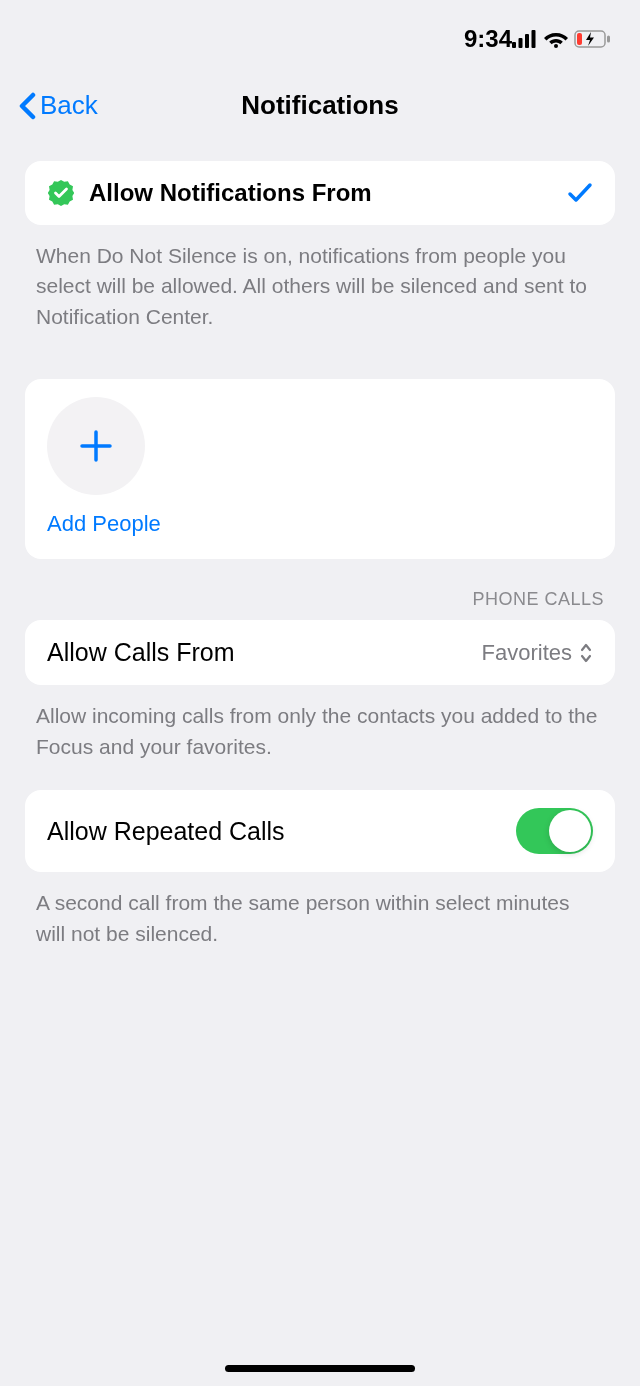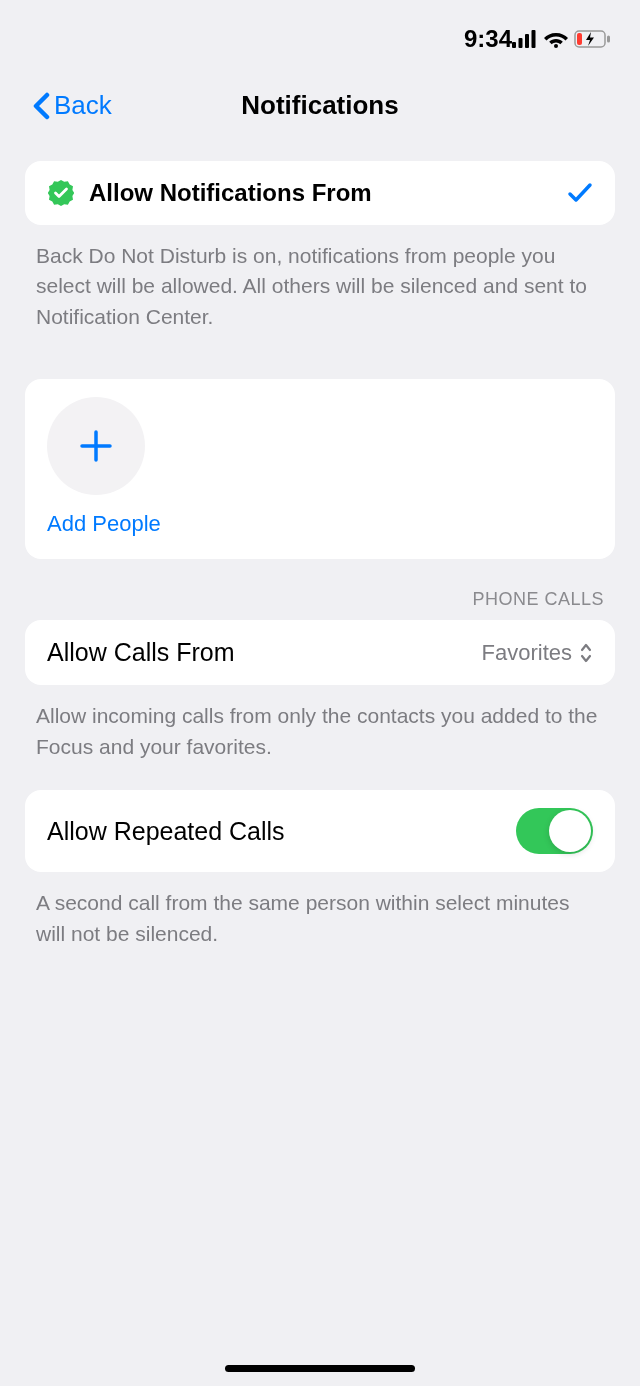--- a/index.html
+++ b/index.html
@@ -35,21 +35,21 @@
       position: relative;
     }
     .back-btn {
       display: flex;
       align-items: center;
       color: #007aff;
       font-size: 26px;
       gap: 4px;
       cursor: pointer;
       position: absolute;
-      left: 32px;
+      left: 18px;
     }
     .nav-title {
       font-size: 26px;
       font-weight: 700;
       flex: 1;
       text-align: center;
     }
     .section-group {
       background: #fff;
       margin: 0 25px;
@@ -186,21 +186,21 @@
       <path d="M14 1 L17.2 2.8 L20.9 2.2 L22.7 5.5 L26 7.3 L25.4 11 L27.2 14 L25.4 17 L26 20.7 L22.7 22.5 L20.9 25.8 L17.2 25.2 L14 27 L10.8 25.2 L7.1 25.8 L5.3 22.5 L2 20.7 L2.6 17 L0.8 14 L2.6 11 L2 7.3 L5.3 5.5 L7.1 2.2 L10.8 2.8 Z" fill="#34c759"></path>
       <polyline points="8.5,14 12,17.5 19.5,10" fill="none" stroke="#fff" stroke-width="2.8" stroke-linecap="round" stroke-linejoin="round"></polyline>
     </svg>
     <div class="row-label bold">Allow Notifications From</div>
     <svg width="26" height="24" viewBox="0 0 26 24">
       <polyline points="3,13 9,19 23,4" fill="none" stroke="#007aff" stroke-width="3.5" stroke-linecap="round" stroke-linejoin="round"></polyline>
     </svg>
   </div>
 </div>
 
-<div class="footer-text">Back Do Not Disturb is on, notifications from people you select will be allowed. All others will be silenced and sent to Notification Center.</div>
+<div class="footer-text">When Do Not Silence is on, notifications from people you select will be allowed. All others will be silenced and sent to Notification Center.</div>
 
 <div class="add-card">
   <div class="add-circle">
     <svg width="36" height="36" viewBox="0 0 36 36">
       <line x1="18" y1="4" x2="18" y2="32" stroke="#007aff" stroke-width="3.5" stroke-linecap="round"></line>
       <line x1="4" y1="18" x2="32" y2="18" stroke="#007aff" stroke-width="3.5" stroke-linecap="round"></line>
     </svg>
   </div>
   <div class="add-label">Add People</div>
 </div>

